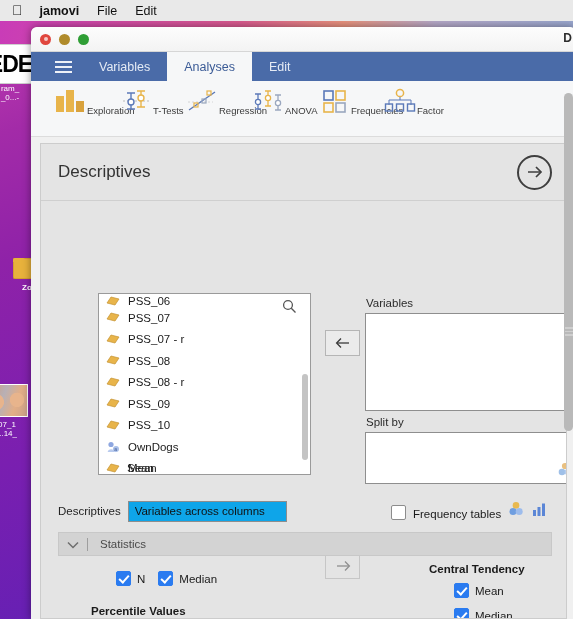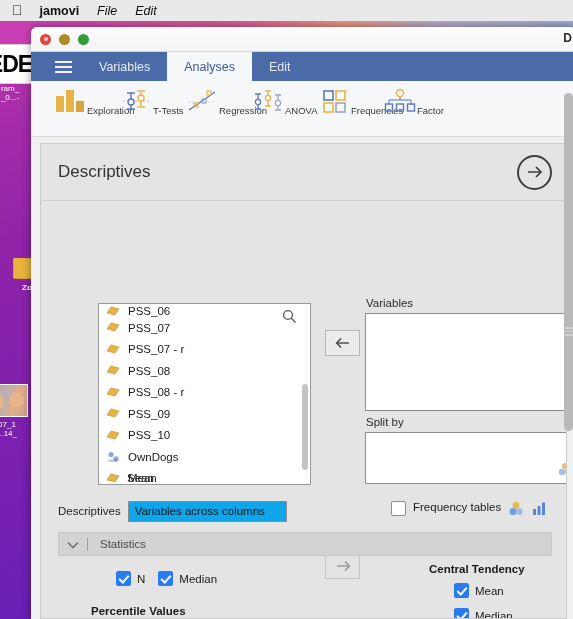--- a/index.html
+++ b/index.html
@@ -21,21 +21,21 @@
   }
   .apple-logo {
     font-size: 14px; line-height: 1; color: #111;
     margin-right: 17px; margin-top: -2px;
   }
   .menubar-app {
     font-size: 12.5px; font-weight: bold; color: #111;
     margin-right: 18px;
   }
   .menubar-item {
-    font-size: 12.5px; color: #111; margin-right: 18px; font-style: italic;
+    font-size: 12.5px; color: #111; margin-right: 18px;
   }
 
   
   .desktop {
     position: absolute; left: 0; top: 21px;
     width: 573px; height: 598px;
     background: linear-gradient(160deg, #c03bb0 0%, #a32ba8 14%, #8f22a8 30%, #7a1fb0 55%, #6320b4 80%, #5524b6 100%);
     z-index: 1;
   }
   .desktop-grad-top {
@@ -175,21 +175,21 @@
   }
   .arrow-circle svg { display: block; }
 
   .opt-body {
     position: relative; height: 417px;
     padding: 0;
   }
 
   
   .var-list {
-    position: absolute; left: 57px; top: 102px;
+    position: absolute; left: 57px; top: 92px;
     width: 213px; height: 182px;
     background: #ffffff; border: 1px solid #9a9a9a;
     overflow: hidden;
   }
   .var-row {
     height: 21.5px; display: flex; align-items: center;
     padding-left: 7px; gap: 7px; cursor: pointer;
   }
   .var-icon-cont { width: 15px; display: flex; align-items: center; }
   .var-name { font-size: 11.5px; color: #1b1b1b; white-space: nowrap; }
@@ -238,21 +238,21 @@
   .desc-select {
     appearance: none; -webkit-appearance: none;
     background: #0ea5e9; border: 1px solid #8d8d8d;
     font-family: "Liberation Sans", sans-serif;
     font-size: 11.5px; color: #111;
     padding: 2px 20px 2px 6px; height: 21px;
     border-radius: 0; cursor: pointer;
   }
   .freq-wrap {
     position: absolute; left: 350px; top: 300px;
-    display: flex; align-items: flex-start; gap: 7px;
+    display: flex; align-items: flex-end; gap: 7px;
   }
   .chk {
     width: 15px; height: 15px; border: 1px solid #8c8c8c;
     background: #ffffff; border-radius: 2px;
     display: inline-flex; align-items: center; justify-content: center;
     cursor: pointer; flex: none;
   }
   .chk.on { background: #2a7bf0; border-color: #2a7bf0; }
   .chk.on::after {
     content: ""; display: block;

